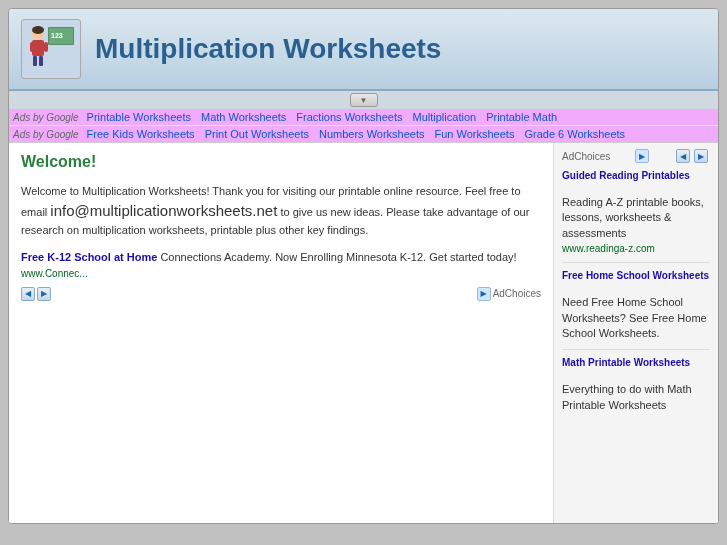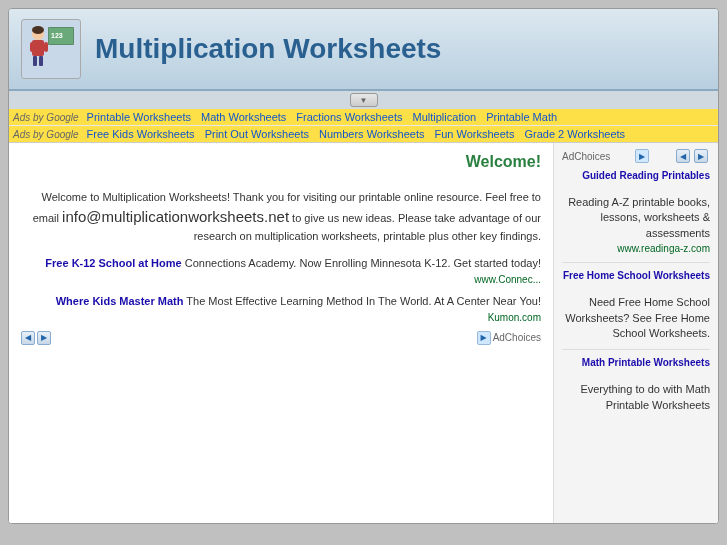--- a/index.html
+++ b/index.html
@@ -6,21 +6,20 @@
     body {
       font-family: Arial, sans-serif;
       font-size: 12px;
       background: #c0c0c0;
       width: 727px;
       min-height: 545px;
     }
     #outer {
       background: #c0c0c0;
       padding: 8px;
-      text-align: right;
     }
     #main-container {
       background: #e8e8e8;
       border: 1px solid #999;
       border-radius: 4px;
       overflow: hidden;
     }
     
     #header {
       background: linear-gradient(to bottom, #dce8f0, #b8cfe0);
@@ -67,21 +66,21 @@
       border: 1px solid #999;
       border-radius: 3px;
       display: flex;
       align-items: center;
       justify-content: center;
       font-size: 8px;
       color: #666;
     }
     
     #nav-container {
-      background: #fde047;
+      background: #f0abfc;
       border-bottom: 1px solid #ccc;
     }
     .nav-row {
       display: flex;
       align-items: center;
       padding: 2px 4px;
       border-bottom: 1px solid #e8e8e8;
     }
     .nav-row:last-child {
       border-bottom: none;
@@ -109,21 +108,21 @@
     
     #main-content {
       flex: 1;
       padding: 10px 12px;
       background: #fff;
     }
     #welcome-title {
       font-size: 16px;
       color: #2a8040;
       font-weight: bold;
-      margin-bottom: 18px;
+      margin-bottom: 12px;
     }
     #welcome-text {
       font-size: 11px;
       color: #333;
       line-height: 1.5;
       margin-bottom: 10px;
     }
     #welcome-text a {
       color: #1155cc;
       text-decoration: none;
@@ -271,43 +270,38 @@
         <a class="nav-link" href="#">Fractions Worksheets</a>
         <a class="nav-link" href="#">Multiplication</a>
         <a class="nav-link" href="#">Printable Math</a>
       </div>
       <div class="nav-row">
         <span class="ads-by-google">Ads by Google</span>
         <a class="nav-link" href="#">Free Kids Worksheets</a>
         <a class="nav-link" href="#">Print Out Worksheets</a>
         <a class="nav-link" href="#">Numbers Worksheets</a>
         <a class="nav-link" href="#">Fun Worksheets</a>
-        <a class="nav-link" href="#">Grade 2 Worksheets</a>
+        <a class="nav-link" href="#">Grade 6 Worksheets</a>
       </div>
     </div>
 
     <div id="content-area">
 
       <div id="main-content">
         <div id="welcome-title">Welcome!</div>
         <p id="welcome-text">
           <span>Welcome to Multiplication Worksheets! Thank you for visiting our printable online resource. Feel free to email</span>
           <a href="mailto:info@multiplicationworksheets.net" style="color:#1155cc;text-decoration:none;font-size:15px;color:#333;">info@multiplicationworksheets.net</a>
           <span>to give us new ideas. Please take advantage of our research on multiplication worksheets, printable plus other key findings.</span>
         </p>
 
         <div class="content-ad-row">
           <a class="content-ad-title" href="#">Free K-12 School at Home</a>
           <span>Connections Academy. Now Enrolling Minnesota K-12. Get started today!</span>
           <span class="content-ad-url">www.Connec...</span>
-        </div>
-        <div class="content-ad-row">
-          <a class="content-ad-title" href="#">Where Kids Master Math</a>
-          <span>The Most Effective Learning Method In The World. At A Center Near You!</span>
-          <span class="content-ad-url">Kumon.com</span>
         </div>
 
         <div class="adchoices-bar">
           <span class="nav-arrow-btn">◀</span>
           <span class="nav-arrow-btn">▶</span>
           <span style="flex:1;"></span>
           <span class="adchoices-icon">▶</span>
           <span>AdChoices</span>
         </div>
       </div>

